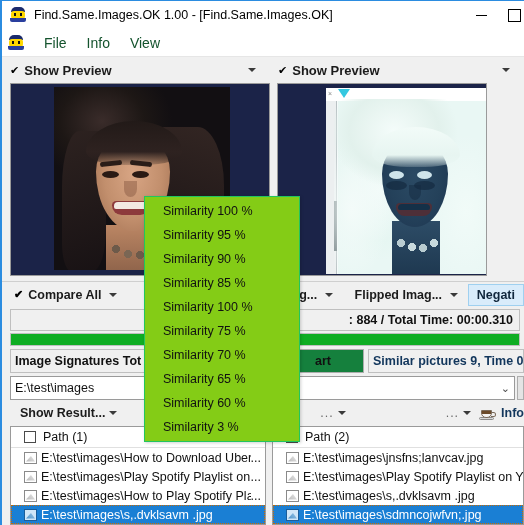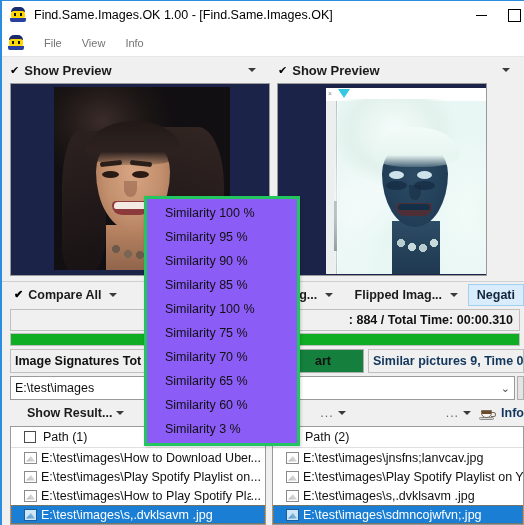--- a/index.html
+++ b/index.html
@@ -81,21 +81,21 @@
   
   .menubar {
     height: 28px; flex: 0 0 28px;
     background: #ffffff;
     display: flex; align-items: center;
     border-bottom: 1px solid #e6e6e6;
   }
   .menubar .app-icon { margin-left: 6px; margin-right: 10px; }
   .menu-item {
     padding: 0 10px; height: 28px; line-height: 28px;
-    font-size: 11px; color: #737373; cursor: default;
+    font-size: 14px; color: #14532d; cursor: default;
   }
 
   
   .content {
     flex: 1 1 auto; position: relative; background: #f0f0f0;
     display: flex; flex-direction: column;
   }
 
   
   .preview-headers {
@@ -384,21 +384,21 @@
   }
   .path-btn-edge {
     width: 7px; margin-left: 2px;
     background: #e4e4e4; border: 1px solid #adadad;
   }
 
   
   .result-row {
     height: 26px; flex: 0 0 26px;
     display: flex; align-items: center;
-    padding-left: 25px;
+    padding-left: 18px;
     font-size: 12.5px; font-weight: bold; color: #1b1b1b;
   }
   .res-item { display: flex; align-items: center; white-space: nowrap; }
   .res-item .caret2 {
     width: 0; height: 0; margin-left: 4px;
     border-left: 4px solid transparent; border-right: 4px solid transparent;
     border-top: 4px solid #3a3a3a;
   }
   .res-dots { color: #6a6a6a; letter-spacing: 1px; font-weight: normal; }
   .coffee-icon {
@@ -474,22 +474,22 @@
   .row-text { overflow: hidden; text-overflow: clip; }
   .row-trunc {
     margin-left: auto; padding-right: 4px; color: inherit;
   }
 
   
   .popup {
     position: absolute;
     left: 142px; top: 196px;
     width: 156px;
-    background: #8b5cf6;
-    border: 3px solid #22c55e;
+    background: #84cc16;
+    border: 1px solid #22c55e;
     box-shadow: 1px 1px 3px rgba(0,0,0,0.18);
     z-index: 50;
     padding: 2px 0;
   }
   .popup-item {
     height: 24px; line-height: 24px;
     padding-left: 18px;
     font-size: 12.5px; color: #111;
     white-space: nowrap; cursor: default;
   }
@@ -518,22 +518,22 @@
   <div class="menubar">
     <div class="app-icon">
       <div class="hat"></div>
         <div class="face"></div>
       <div class="eye-l"></div>
         <div class="eye-r"></div>
       <div class="mouth"></div>
         <div class="brim"></div>
     </div>
     <div class="menu-item">File</div>
+    <div class="menu-item">Info</div>
     <div class="menu-item">View</div>
-    <div class="menu-item">Info</div>
   </div>
 
   <div class="content">
 
     <div class="preview-headers">
       <div class="pv-header left">
         <span class="check-glyph">✔</span>
         <span class="pv-label">Show Preview</span>
         <span class="caret"></span>
       </div>

